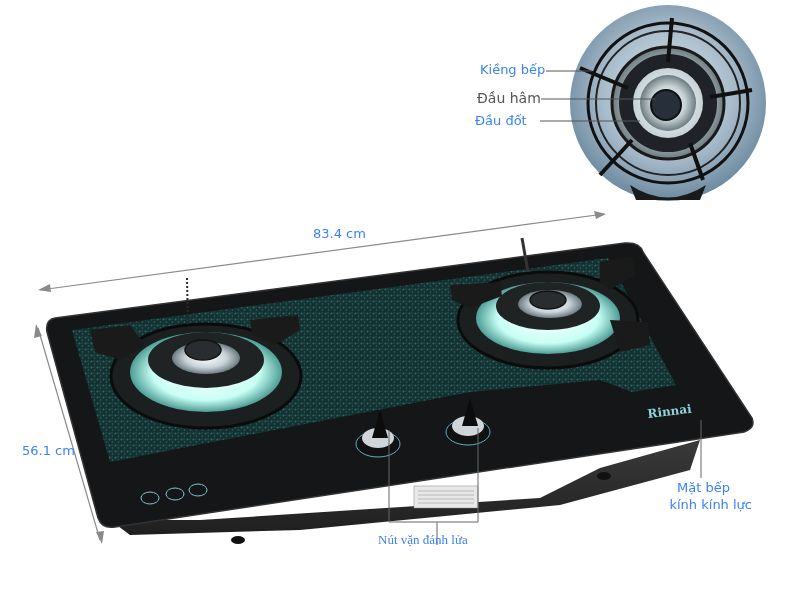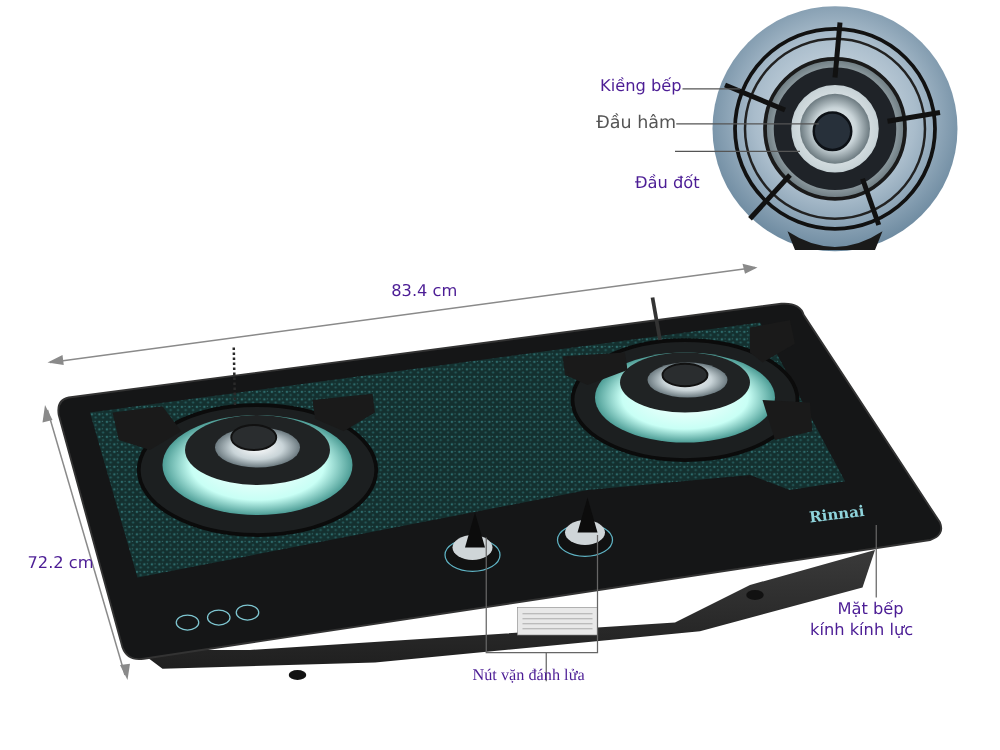--- a/index.html
+++ b/index.html
@@ -1,21 +1,21 @@
 <!DOCTYPE html>
 <html><head>
   <meta charset="utf-8">
   <style>
     html, body { margin: 0; padding: 0; background: #ffffff; }
     body { width: 800px; height: 600px; position: relative; overflow: hidden;
            font-family: "DejaVu Sans", "Liberation Sans", sans-serif; }
     .stage { position: absolute; left: 0; top: 0; width: 800px; height: 600px; }
-    .label { position: absolute; color: #4c1d95; font-size: 13px; white-space: nowrap; line-height: 1.2; }
+    .label { position: absolute; color: #3b82f6; font-size: 13px; white-space: nowrap; line-height: 1.2; }
     .label.dark { color: #555555; }
-    .label.center { text-align: left; }
+    .label.center { text-align: right; }
     svg { position: absolute; left: 0; top: 0; }
   </style>
 </head>
 <body>
 
 <div class="stage">
 
   <svg width="800" height="600" viewBox="0 0 800 600">
     <defs>
       <pattern id="speckle" width="6" height="6" patternUnits="userSpaceOnUse">
@@ -141,22 +141,22 @@
       <line x1="437" y1="522" x2="437" y2="545"></line>
     </g>
 
     <line x1="701" y1="420" x2="701" y2="478" stroke="#666" stroke-width="1"></line>
 
     <text x="648" y="418" fill="#8fd4dc" font-family="'DejaVu Serif', serif" font-weight="bold" font-size="12" transform="rotate(-7 648 418)">Rinnai</text>
   </svg>
 
   <div class="label" style="left:480px; top:62px;">Kiềng bếp</div>
   <div class="label dark" style="left:477px; top:90px; font-size:14px;text-align:right;">Đầu hâm</div>
-  <div class="label" style="left:508px; top:113px;margin-top:26px;">Đầu đốt</div>
+  <div class="label" style="left:475px; top:113px;">Đầu đốt</div>
 
   <div class="label" style="left:313px; top:226px;">83.4 cm</div>
-  <div class="label" style="left:22px; top:443px;">72.2 cm</div>
+  <div class="label" style="left:22px; top:443px;">56.1 cm</div>
 
   <div class="label center" style="left:670px; top:480px; width:60px;">Mặt bếp</div>
   <div class="label center" style="left:648px; top:497px; width:104px;">kính kính lực</div>
 
   <div class="label" style="left:378px; top:532px;font-family:Liberation Serif, serif;">Nút vặn đánh lửa</div>
 </div>
 
 </body></html>

